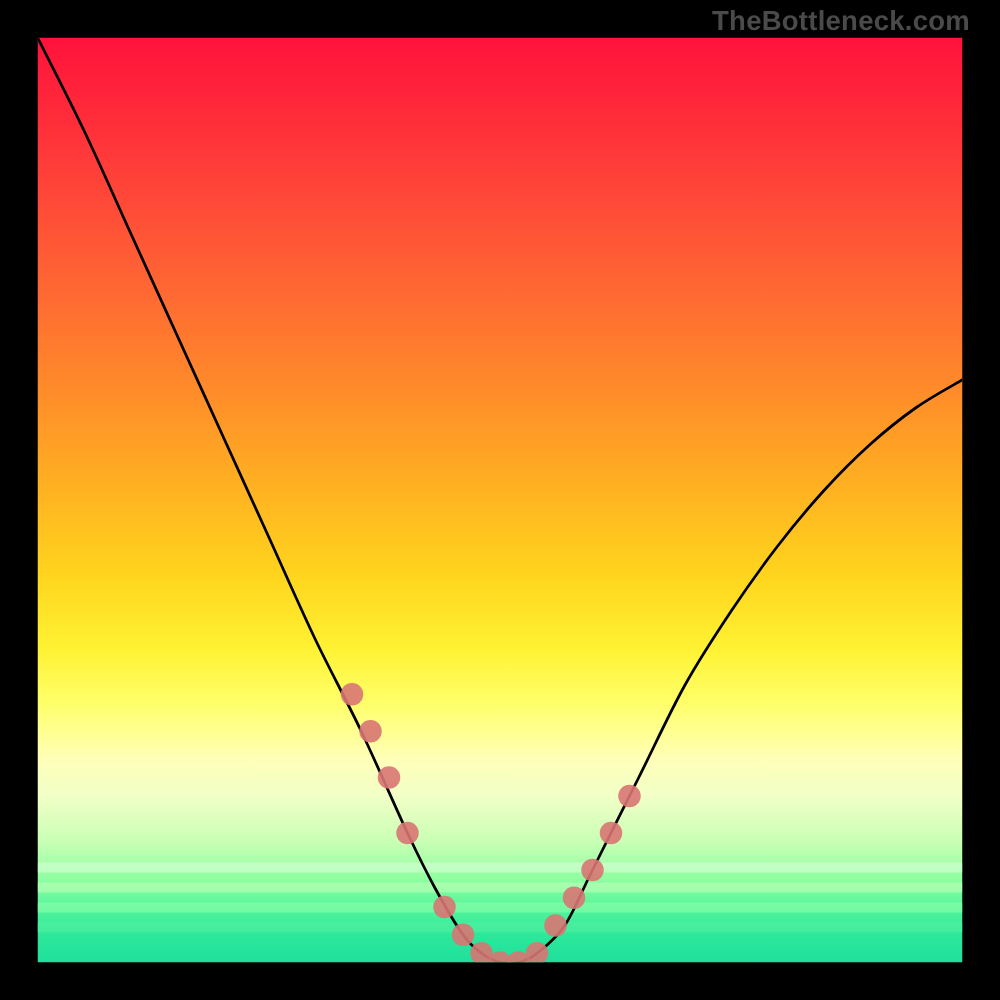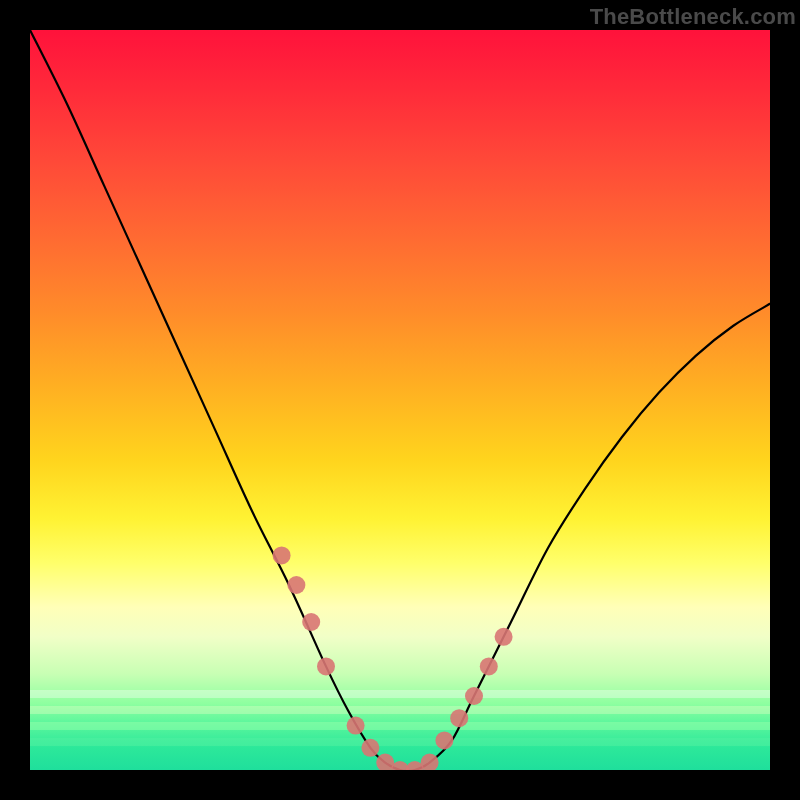--- a/index.html
+++ b/index.html
@@ -1,21 +1,21 @@
 <!DOCTYPE html>
 <html><head>
 <meta charset="utf-8">
 <style>
   * { margin: 0; padding: 0; box-sizing: border-box; }
   html, body { width: 800px; height: 800px; overflow: hidden; background: #000; }
   .wrap { position: relative; width: 800px; height: 800px; }
   .watermark {
     position: absolute;
     top: 4px;
-    right: 4px;
+    right: 24px;
     font-family: Arial, Helvetica, sans-serif;
     font-size: 22px;
     font-weight: 600;
     color: #4a4a4a;
     letter-spacing: 0.2px;
     z-index: 10;
   }
   .frame {
     position: absolute;
     left: 30px;

